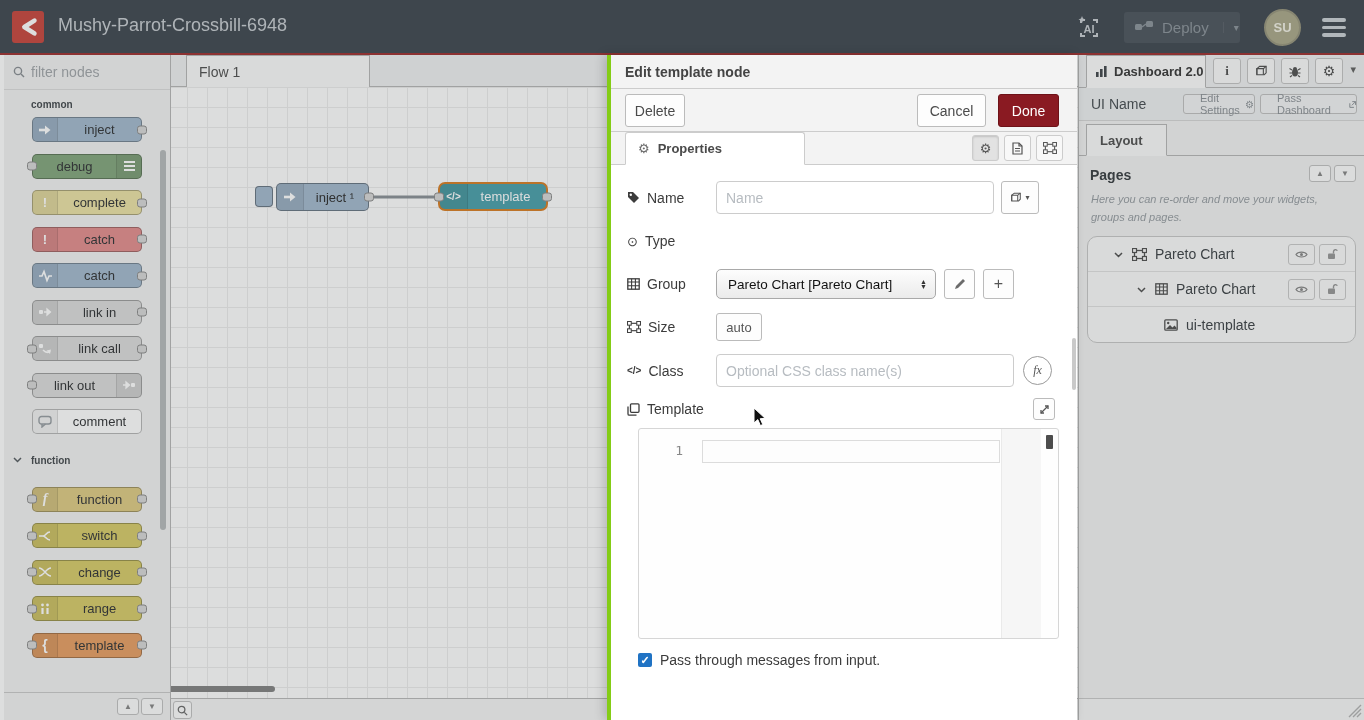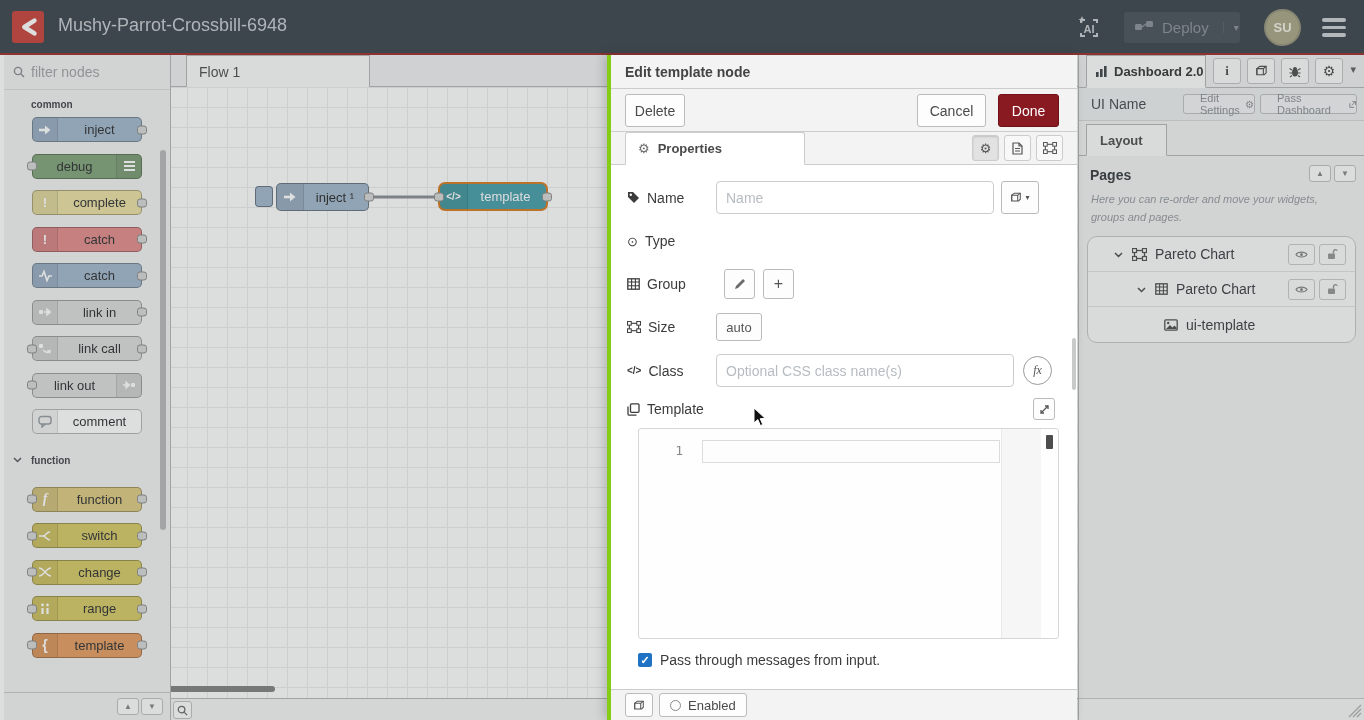--- a/index.html
+++ b/index.html
@@ -632,20 +632,27 @@
       </div>
 
       <div class="frow">
         <div class="flabel">
           <svg width="13" height="12" viewBox="0 0 13 12">
             <rect x="0.8" y="0.8" width="11.4" height="10.4" stroke="#3c3c3c" stroke-width="1.3" fill="none"></rect>
             <path d="M0.8 4 H12.2 M0.8 7.7 H12.2 M4.6 0.8 V11.2 M8.4 0.8 V11.2" stroke="#3c3c3c" stroke-width="1.1"></path>
           </svg>
           <span>Group</span>
         </div>
+        <div class="selectbox sel-group">
+          <span>Pareto Chart [Pareto Chart]</span>
+          <span class="updn">
+              <span>▲</span>
+              <span>▼</span>
+            </span>
+        </div>
         <div class="btn sqbtn">
           <svg width="12" height="12" viewBox="0 0 12 12">
               <path d="M1 11 L2 8 L9 1 L11 3 L4 10 Z" fill="#6b6b6b"></path>
             </svg>
         </div>
         <div class="btn sqbtn">
             <span style="font-size:16px; color:#555;">+</span>
           </div>
       </div>
 
@@ -696,32 +703,20 @@
             <div class="ed-thumb"></div>
           </div>
       </div>
 
       <div class="chkrow">
         <span class="checkbox" style="background-color: rgb(32, 115, 196);">✓</span>
         <span class="chklabel">Pass through messages from input.</span>
       </div>
     </div>
 
-    <div class="t-footer">
-      <div class="btn foot-btn" style="width:28px; padding:0;">
-        <svg width="12" height="11" viewBox="0 0 14 12">
-            <path d="M2 10 L10 10 L12 8 L12 1 L5 1 L2 3.5 Z" stroke="#555" stroke-width="1.2" fill="none"></path>
-            <path d="M2 10 L2 3.5 L9 3.5 L12 1 M9 3.5 L9 10" stroke="#555" stroke-width="1.2" fill="none"></path>
-          </svg>
-      </div>
-      <div class="btn foot-btn">
-        <span class="radio-ic"></span>
-        <span>Enabled</span>
-      </div>
-    </div>
     <div class="tray-sbar"></div>
   </div>
 
   <svg id="cursor" width="14" height="20" viewBox="0 0 14 20">
     <path d="M1 1 L1 16 L4.8 12.6 L7.4 18.6 L9.8 17.5 L7.2 11.7 L12.2 11.4 Z" fill="#111" stroke="#fff" stroke-width="1"></path>
   </svg>
 
 </div>
 
 </body></html>

